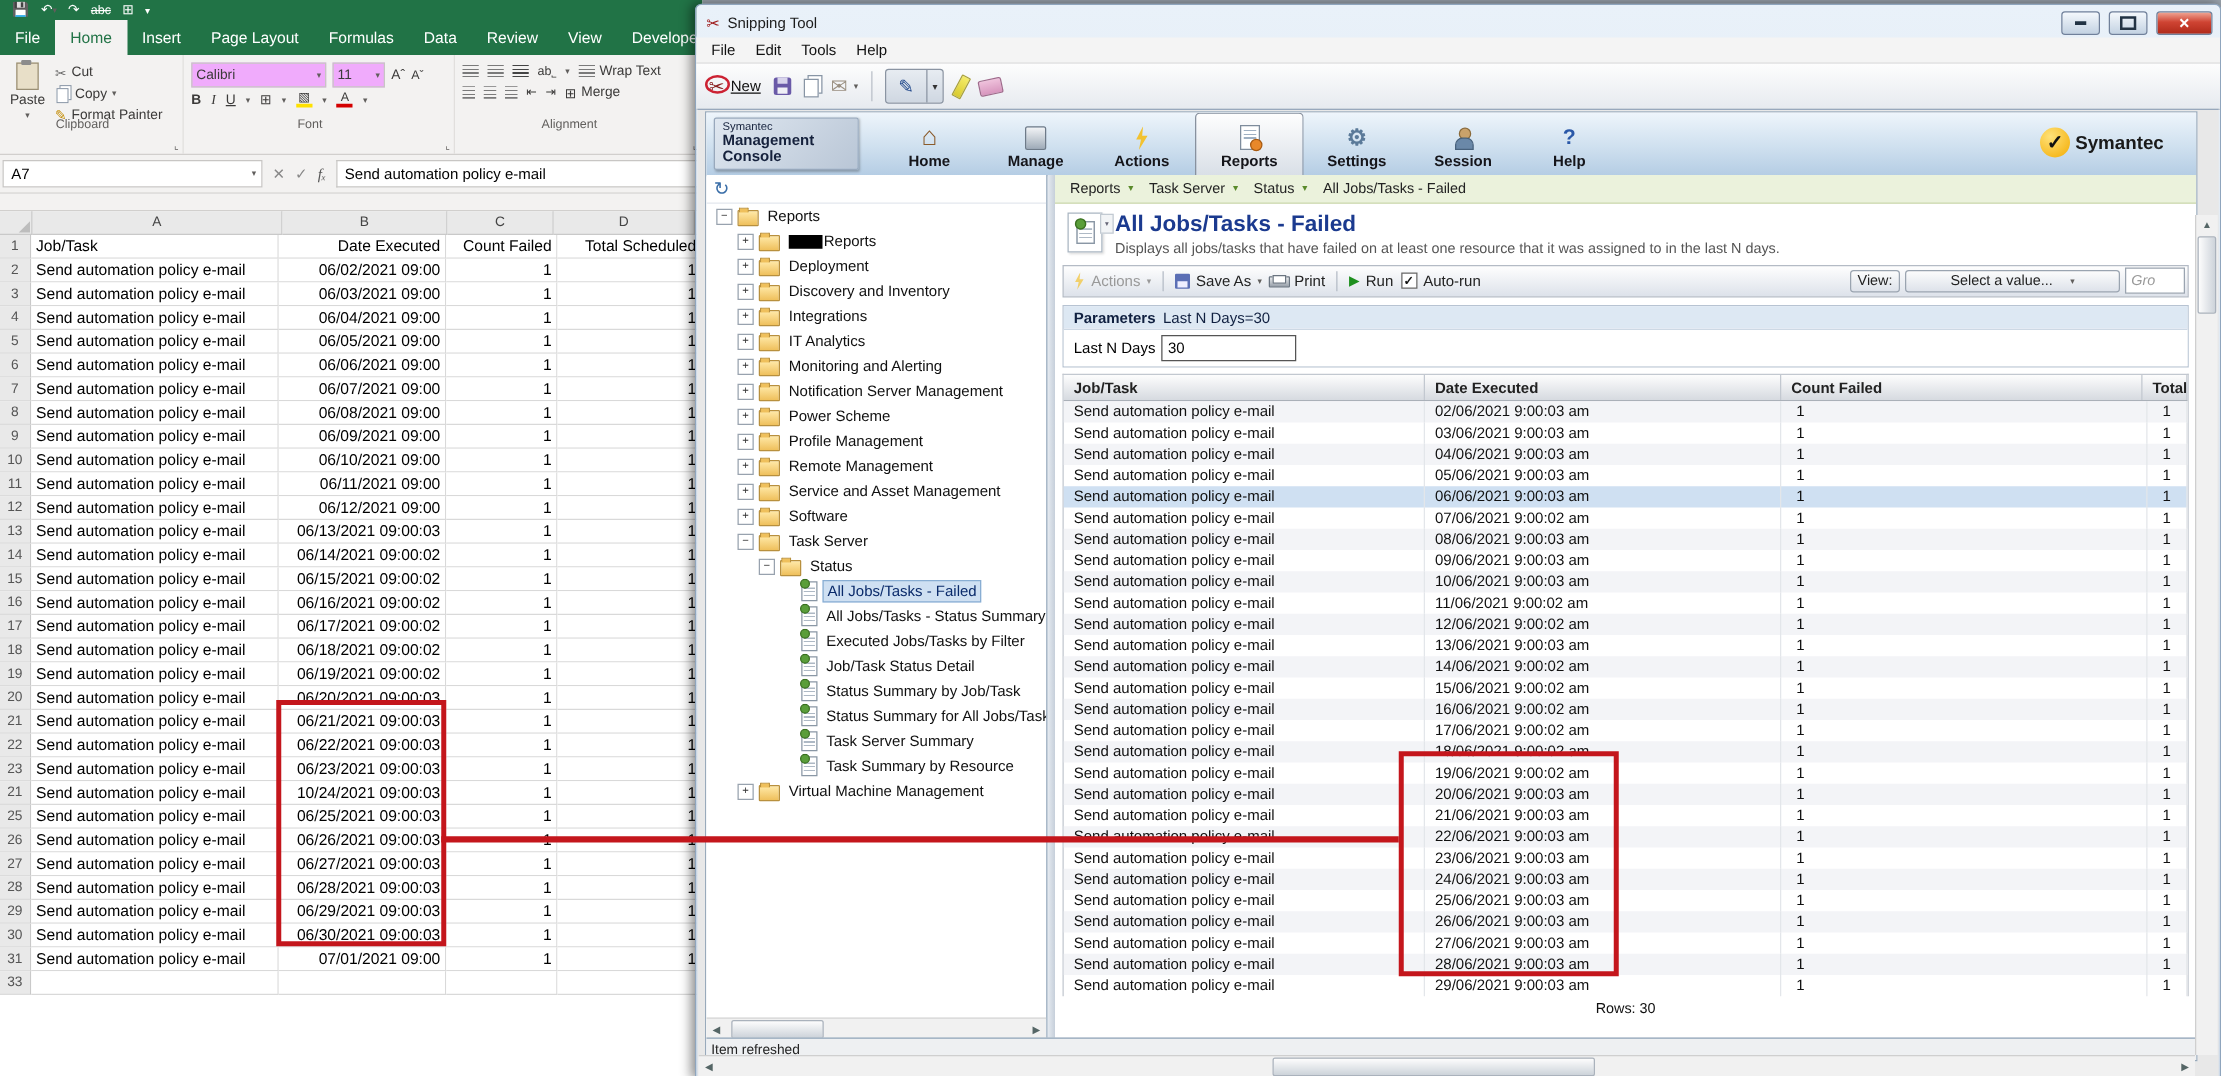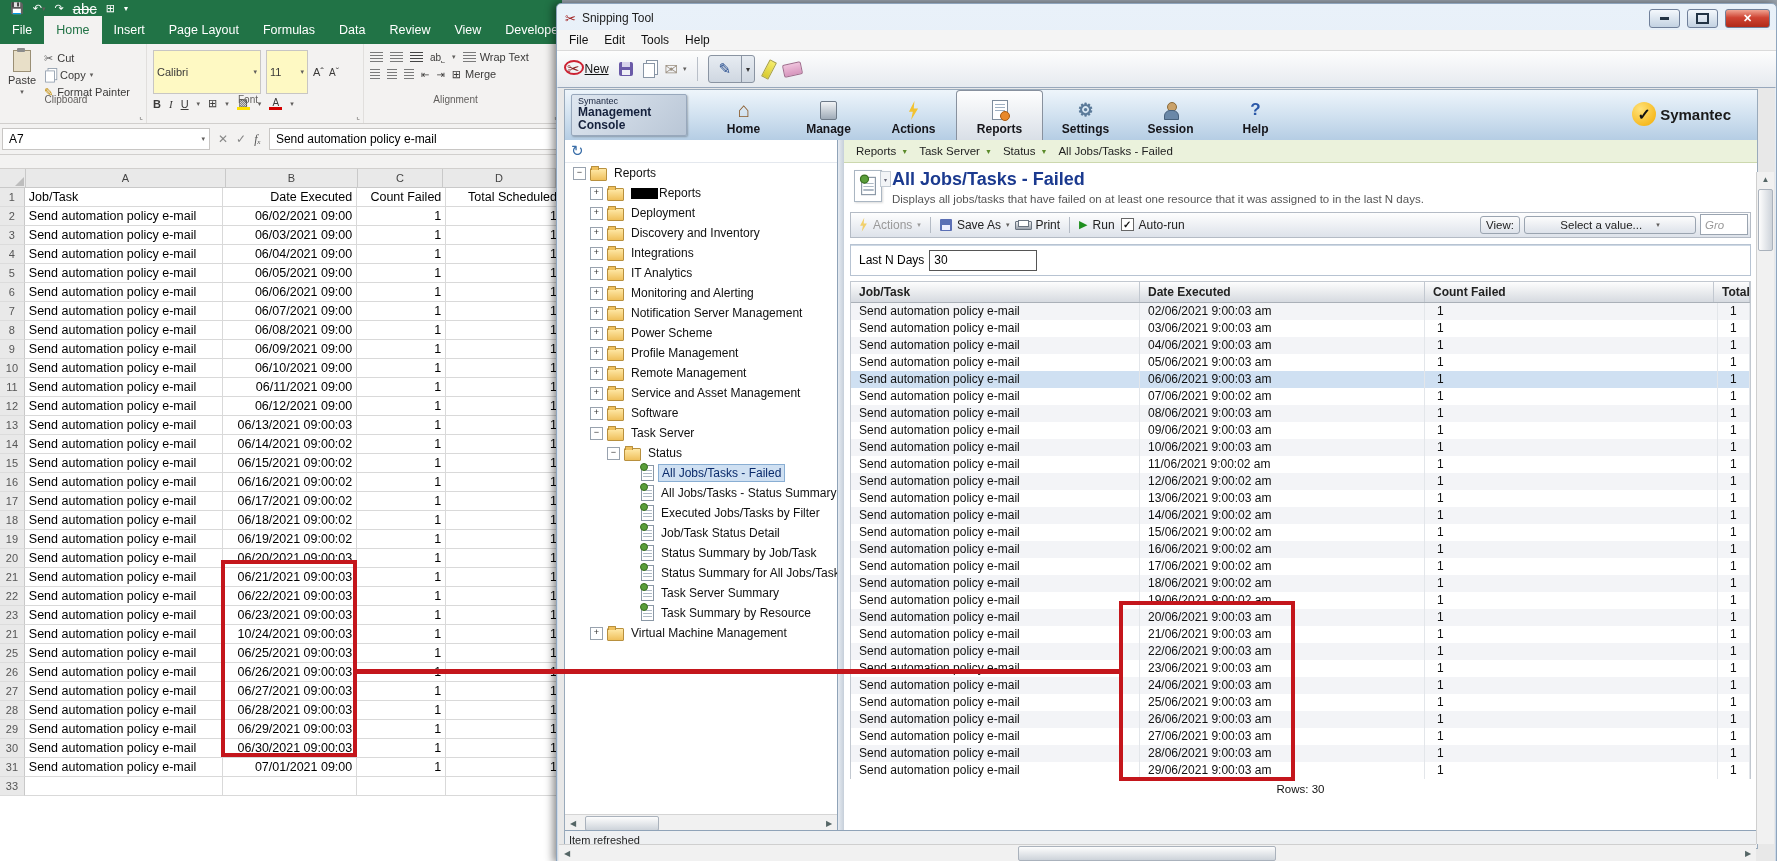--- a/index.html
+++ b/index.html
@@ -20,21 +20,21 @@
   .xl-tab.sel{background:var(--ribbon);color:var(--xl-green)}
   .xl-ribbon{height:79px;background:var(--ribbon);border-bottom:1px solid #d1cfcd;display:flex;position:relative;font-size:11px;color:#3b3a39;white-space:nowrap}
   .grp{position:relative;border-right:1px solid #e1dfdd;padding:4px 4px 14px 4px}
   .grp-label{position:absolute;bottom:18px;left:0;right:14px;text-align:center;font-size:10px;color:#605e5c}
   .launcher{position:absolute;bottom:2px;right:3px;font-size:8px;color:#605e5c}
   .paste-big{width:36px;display:inline-flex;flex-direction:column;align-items:center;gap:2px;padding-top:2px}
   .clip-ic{width:16px;height:20px;background:#e8dfc8;border:1px solid #9a8f75;position:relative}
   .clip-ic::before{content:"";position:absolute;left:3px;top:-3px;width:8px;height:4px;background:#8c8c8c;border-radius:1px}
   .small-rows{display:flex;flex-direction:column;justify-content:flex-start;gap:3px;padding-top:3px}
   .sr{display:flex;align-items:center;gap:4px;height:14px}
-  .fontbox{display:flex;align-items:center;border:1px solid #c8c6c4;background:#fef9c3;height:18px;padding:12px 3px;gap:4px}
+  .fontbox{display:flex;align-items:center;border:1px solid #c8c6c4;background:#f0abfc;height:18px;padding:0 3px;gap:4px}
   .fr{display:flex;align-items:center;gap:5px;margin:2px 0 3px 2px}
   .bld{font-weight:bold}.itl{font-style:italic}.und{text-decoration:underline}
   .colorbar{display:inline-block;width:13px;height:13px;position:relative;text-align:center;font-size:10px;line-height:11px}
   .colorbar i{position:absolute;left:0;right:0;bottom:0;height:3px}
   .lines-ic{display:inline-block;width:13px;height:10px;background:repeating-linear-gradient(#7a7a7a 0 1px,transparent 1px 3px)}
   .lines-ic.r{background:repeating-linear-gradient(#7a7a7a 0 1px,transparent 1px 3px);width:10px}
   .dd{font-size:7px;color:#605e5c}
   .xl-frow{height:24px;display:flex;align-items:center;background:var(--ribbon);padding:3px 0 3px 2px;gap:0;border-bottom:1px solid #d1cfcd}
   .namebox{width:200px;height:20px;background:#fff;border:1px solid #c8c6c4;font-size:12px;display:flex;align-items:center;padding-left:6px;justify-content:space-between}
   .fbtns{display:flex;align-items:center;gap:8px;padding:0 8px;color:#888;font-size:12px}
@@ -174,21 +174,21 @@
 </head>
 <body>
 
 <div class="stage">
 
   <section class="xl">
     <div class="xl-title">
       <span class="qa-ic">💾</span>
       <span class="qa-ic">↶ <span class="dd">▾</span></span>
       <span class="qa-ic">↷</span>
-      <span class="qa-ic" style="text-decoration:line-through;font-size:15px">abc</span>
+      <span class="qa-ic" style="text-decoration:line-through;font-size:10px">abc</span>
       <span class="qa-ic">⊞</span>
       <span class="qa-ic" style="font-size:8px">▾</span>
     </div>
     <div class="xl-tabs" id="xl-tabs">
         <span class="xl-tab">File</span>
         <span class="xl-tab sel">Home</span>
         <span class="xl-tab">Insert</span>
         <span class="xl-tab">Page Layout</span>
         <span class="xl-tab">Formulas</span>
         <span class="xl-tab">Data</span>
@@ -848,20 +848,24 @@
               <span class="view-wrap">
                 <span class="view-lbl">View:</span>
                 <span class="view-sel">
                     <span>Select a value...</span>
                     <span class="dd">▾</span>
                   </span>
                 <input class="grp-input" value="Gro" style="">
               </span>
             </div>
             <div class="m-params">
+              <div class="p-head">
+                <b>Parameters</b>
+                <span>Last N Days=30</span>
+              </div>
               <div class="p-field">
                 <span>Last N Days</span>
                 <input class="p-input" value="30" style="">
               </div>
             </div>
             <div class="m-grid">
               <div class="g-head">
                 <span class="g-hc gJ">Job/Task</span>
                 <span class="g-hc gD">Date Executed</span>
                 <span class="g-hc gC">Count Failed</span>

